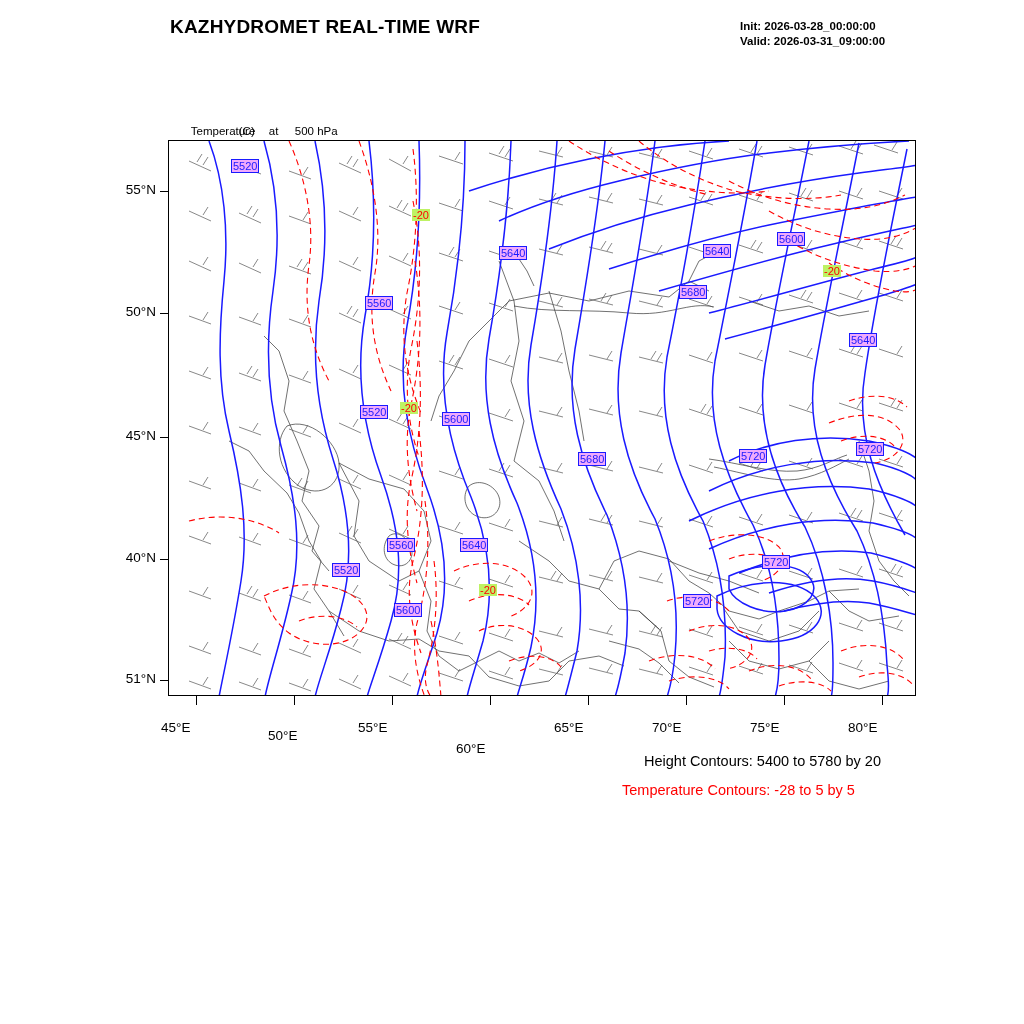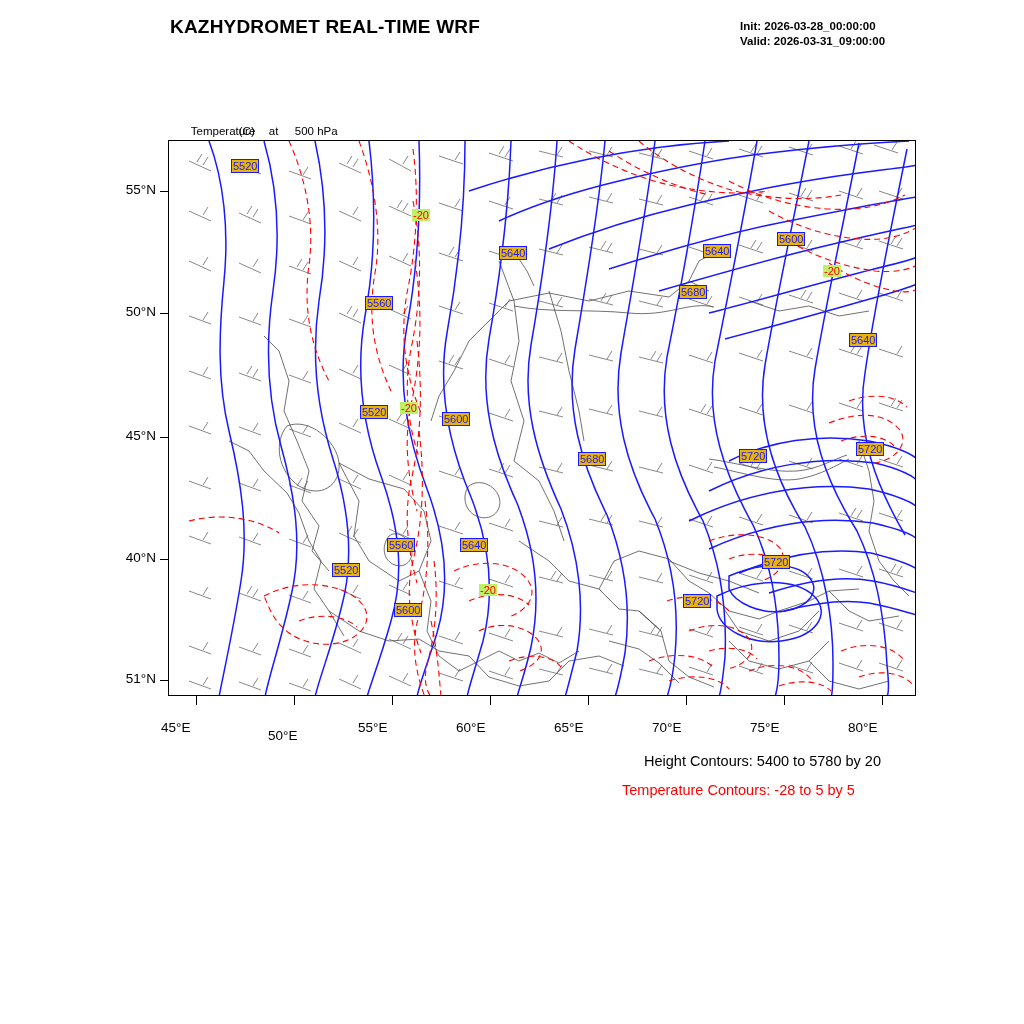--- a/index.html
+++ b/index.html
@@ -72,21 +72,21 @@
   }
   .legend-t{
     position:absolute;
     left:622px; top:782px;
     font-size:14.5px;
     color:#ff0000;
   }
   .clabel{
     position:absolute;
     font-size:11px;
-    background:#eab308;
+    background:#f0abfc;
     color:#1a1aff;
     border:1px solid #1a1aff;
     padding:0 1px;
     line-height:12px;
   }
   .tlabel{
     position:absolute;
     font-size:11px;
     background:#bef264;
     color:#ff0000;
@@ -118,21 +118,21 @@
 
 <div class="ytick" style="left:86px;top:182px;">55°N</div>
 <div class="ytick" style="left:86px;top:304px;">50°N</div>
 <div class="ytick" style="left:86px;top:428px;">45°N</div>
 <div class="ytick" style="left:86px;top:550px;">40°N</div>
 <div class="ytick" style="left:86px;top:671px;">51°N</div>
 
 <div class="xtick" style="left:161px;top:720px;">45°E</div>
 <div class="xtick" style="left:268px;top:720px;margin-top:8px;">50°E</div>
 <div class="xtick" style="left:358px;top:720px;">55°E</div>
-<div class="xtick" style="left:456px;top:720px;">60°E</div>
+<div class="xtick" style="left:456px;top:741px;">60°E</div>
 <div class="xtick" style="left:554px;top:720px;">65°E</div>
 <div class="xtick" style="left:652px;top:720px;">70°E</div>
 <div class="xtick" style="left:750px;top:720px;">75°E</div>
 <div class="xtick" style="left:848px;top:720px;">80°E</div>
 
 <div class="tickmark" style="left:160px;top:191px;width:9px;height:1px;"></div>
 <div class="tickmark" style="left:160px;top:313px;width:9px;height:1px;"></div>
 <div class="tickmark" style="left:160px;top:437px;width:9px;height:1px;"></div>
 <div class="tickmark" style="left:160px;top:559px;width:9px;height:1px;"></div>
 <div class="tickmark" style="left:160px;top:680px;width:9px;height:1px;"></div>

